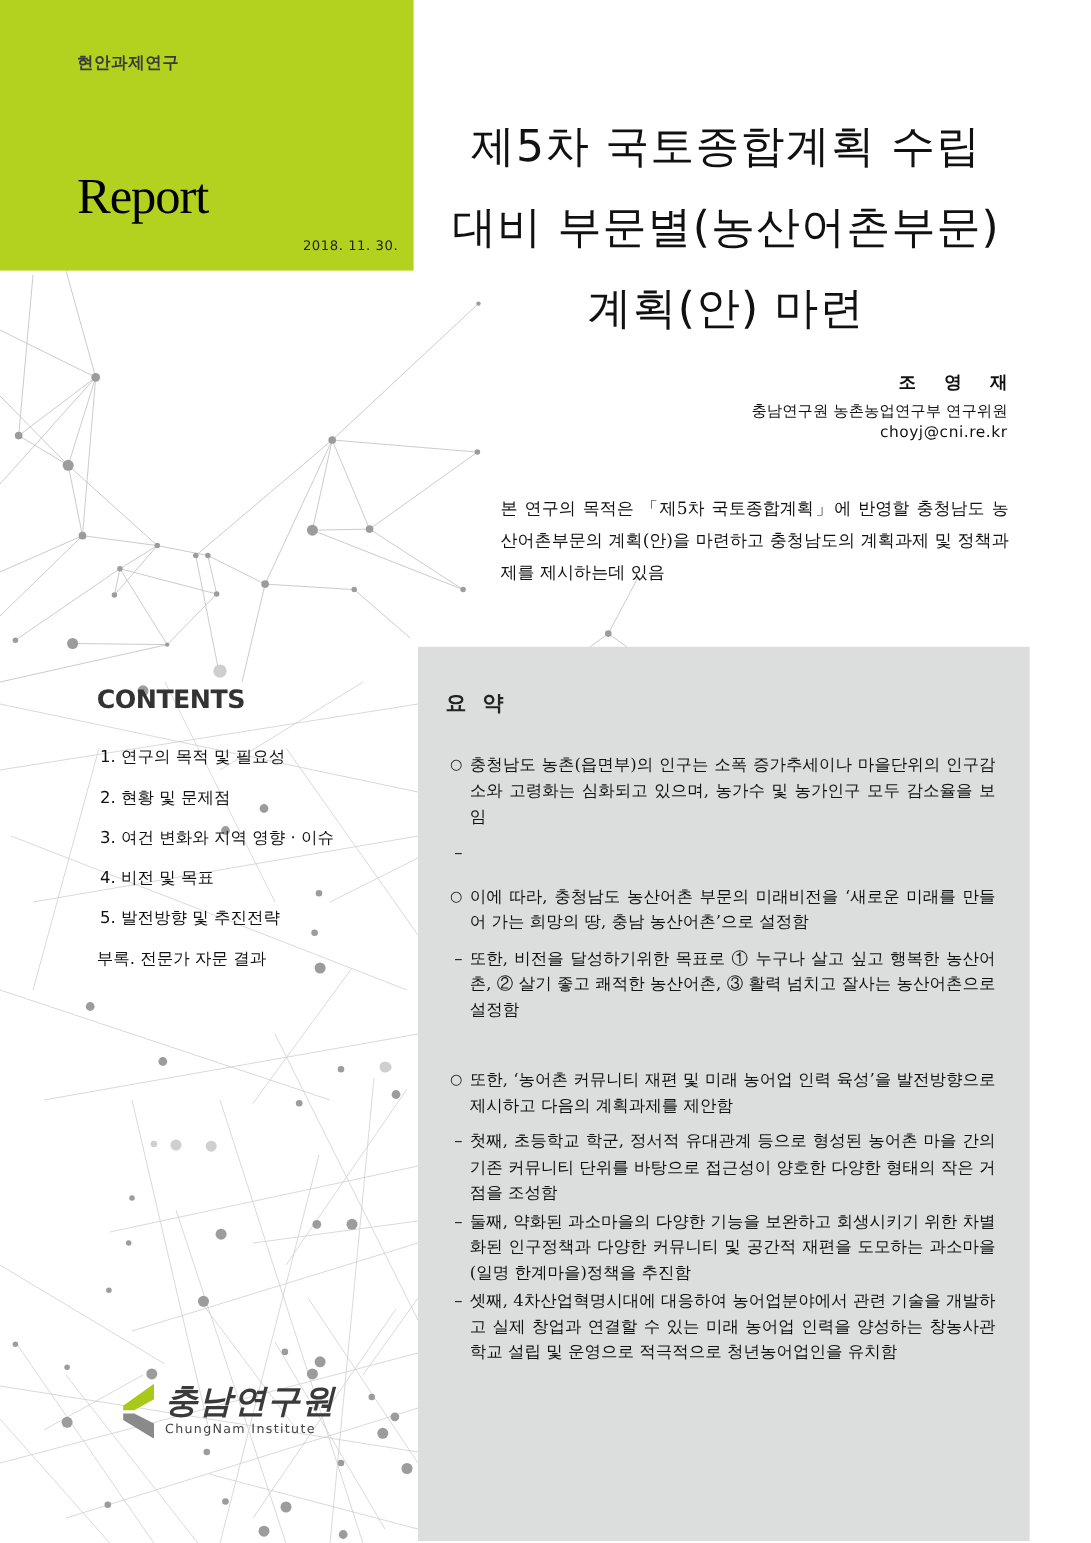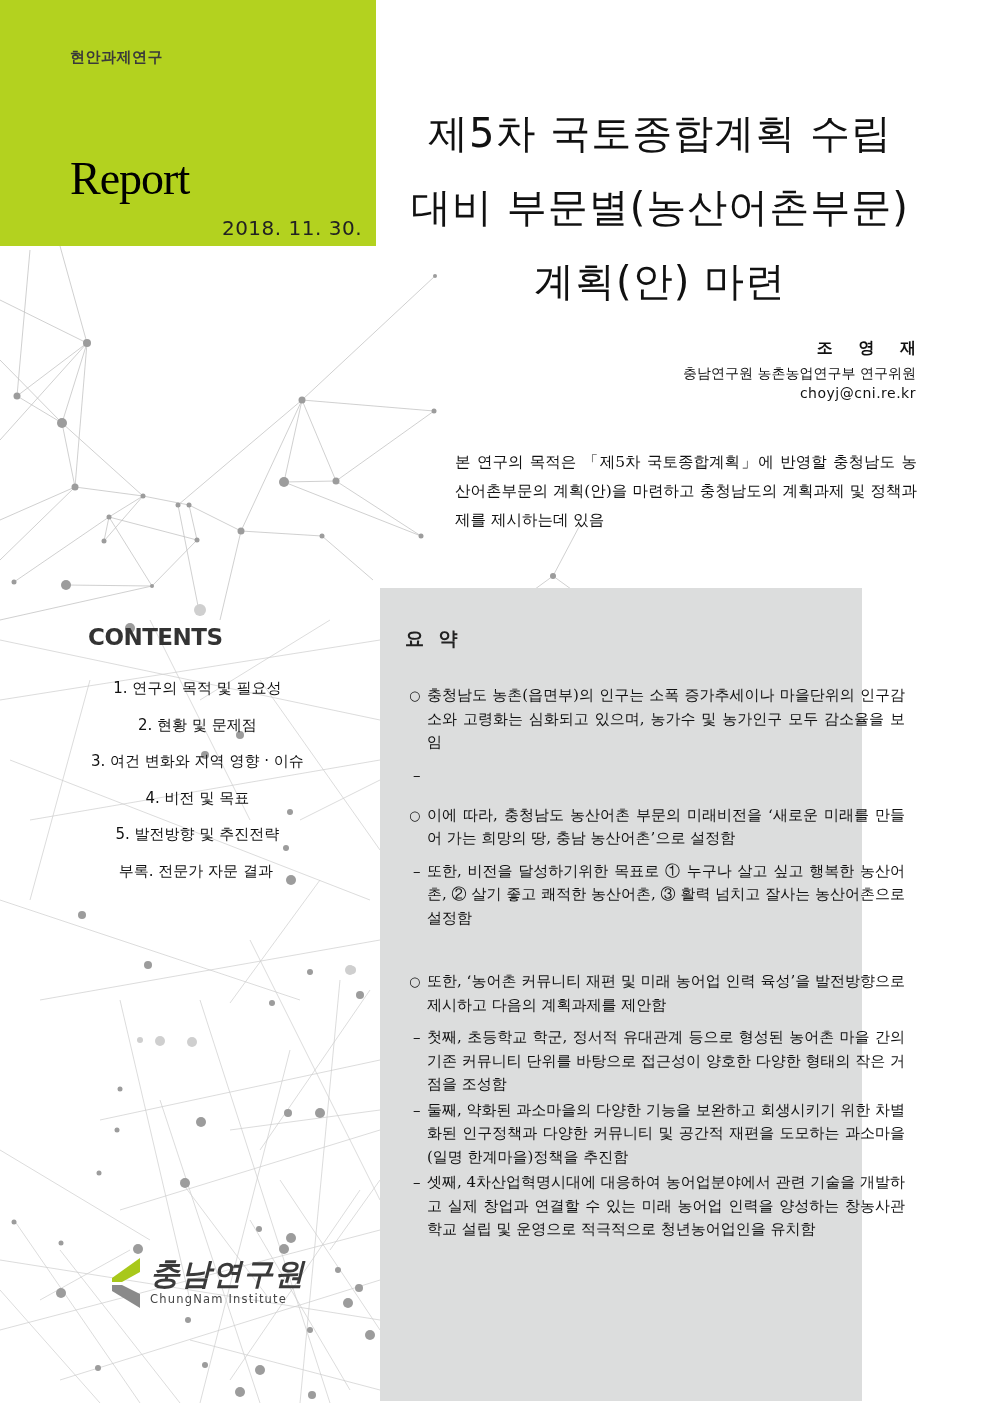--- a/index.html
+++ b/index.html
@@ -21,21 +21,21 @@
       font-family: "DejaVu Sans", sans-serif; font-size: 74px; font-weight: bold;
       color: #3d3d3d; letter-spacing: -2px; line-height: 1;
     }
     .report-word {
       position: absolute; left: 70px; top: 156px;
       font-family: "Liberation Serif", "DejaVu Serif", serif; font-size: 46px;
       color: #000000; line-height: 1; letter-spacing: -1px;
     }
     .issue-date {
       position: absolute; right: 14px; top: 216px;
-      font-size: 20px; color: #222; letter-spacing: 0.5px;
+      font-size: 12px; color: #222; letter-spacing: 0.5px;
     }
 
     .doc-title {
       position: absolute; left: 380px; top: 96px; width: 560px;
       text-align: center; z-index: 2;
     }
     .doc-title div {
       font-family: "DejaVu Sans", sans-serif; font-size: 40px; font-weight: normal;
       color: #111; line-height: 74px; letter-spacing: 1px;
     }
@@ -48,31 +48,31 @@
     .abstract {
       position: absolute; left: 455px; top: 448px; width: 462px;
       font-family: "DejaVu Serif", "Liberation Serif", serif; font-size: 15.5px;
       line-height: 29px; text-align: justify; color: #111; z-index: 2;
     }
 
     .contents { position: absolute; left: 88px; top: 624px; z-index: 2; }
     .contents-title {
       font-size: 23px; font-weight: bold; color: #333; letter-spacing: -0.5px; margin-bottom: 28px;
     }
-    .contents-list { list-style: none; margin-left: 3px; text-align: center; }
+    .contents-list { list-style: none; margin-left: 3px; }
     .contents-list li { font-size: 15px; color: #111; height: 36.5px; line-height: 20px; white-space: nowrap; }
     .contents-list li.appendix { margin-left: -3px; }
 
     .logo { position: absolute; left: 110px; top: 1252px; width: 200px; height: 60px; z-index: 2; }
     .logo-mark { position: absolute; left: 0; top: 6px; }
     .logo-ko { position: absolute; left: 40px; top: 2px; font-size: 30px; font-weight: bold; color: #3a3a3a; letter-spacing: 1px; font-style: italic; }
     .logo-en { position: absolute; left: 40px; top: 40px; font-size: 11.5px; color: #444; letter-spacing: 1.2px; }
 
     .summary-panel {
-      position: absolute; left: 380px; top: 588px; width: 482px; height: 813px;
+      position: absolute; left: 380px; top: 588px; width: 556px; height: 813px;
       background: #dcdddd; z-index: 2; padding-left: 48px;
     }
     .summary-title {
       position: absolute; left: 25px; top: 38px;
       font-size: 19px; font-weight: bold; color: #222; letter-spacing: 4px;
     }
     .summary-body {
       position: absolute; left: 25px; top: 96px; width: 500px;
       font-family: "DejaVu Serif", "Liberation Serif", serif; font-size: 15px; color: #111;
     }

